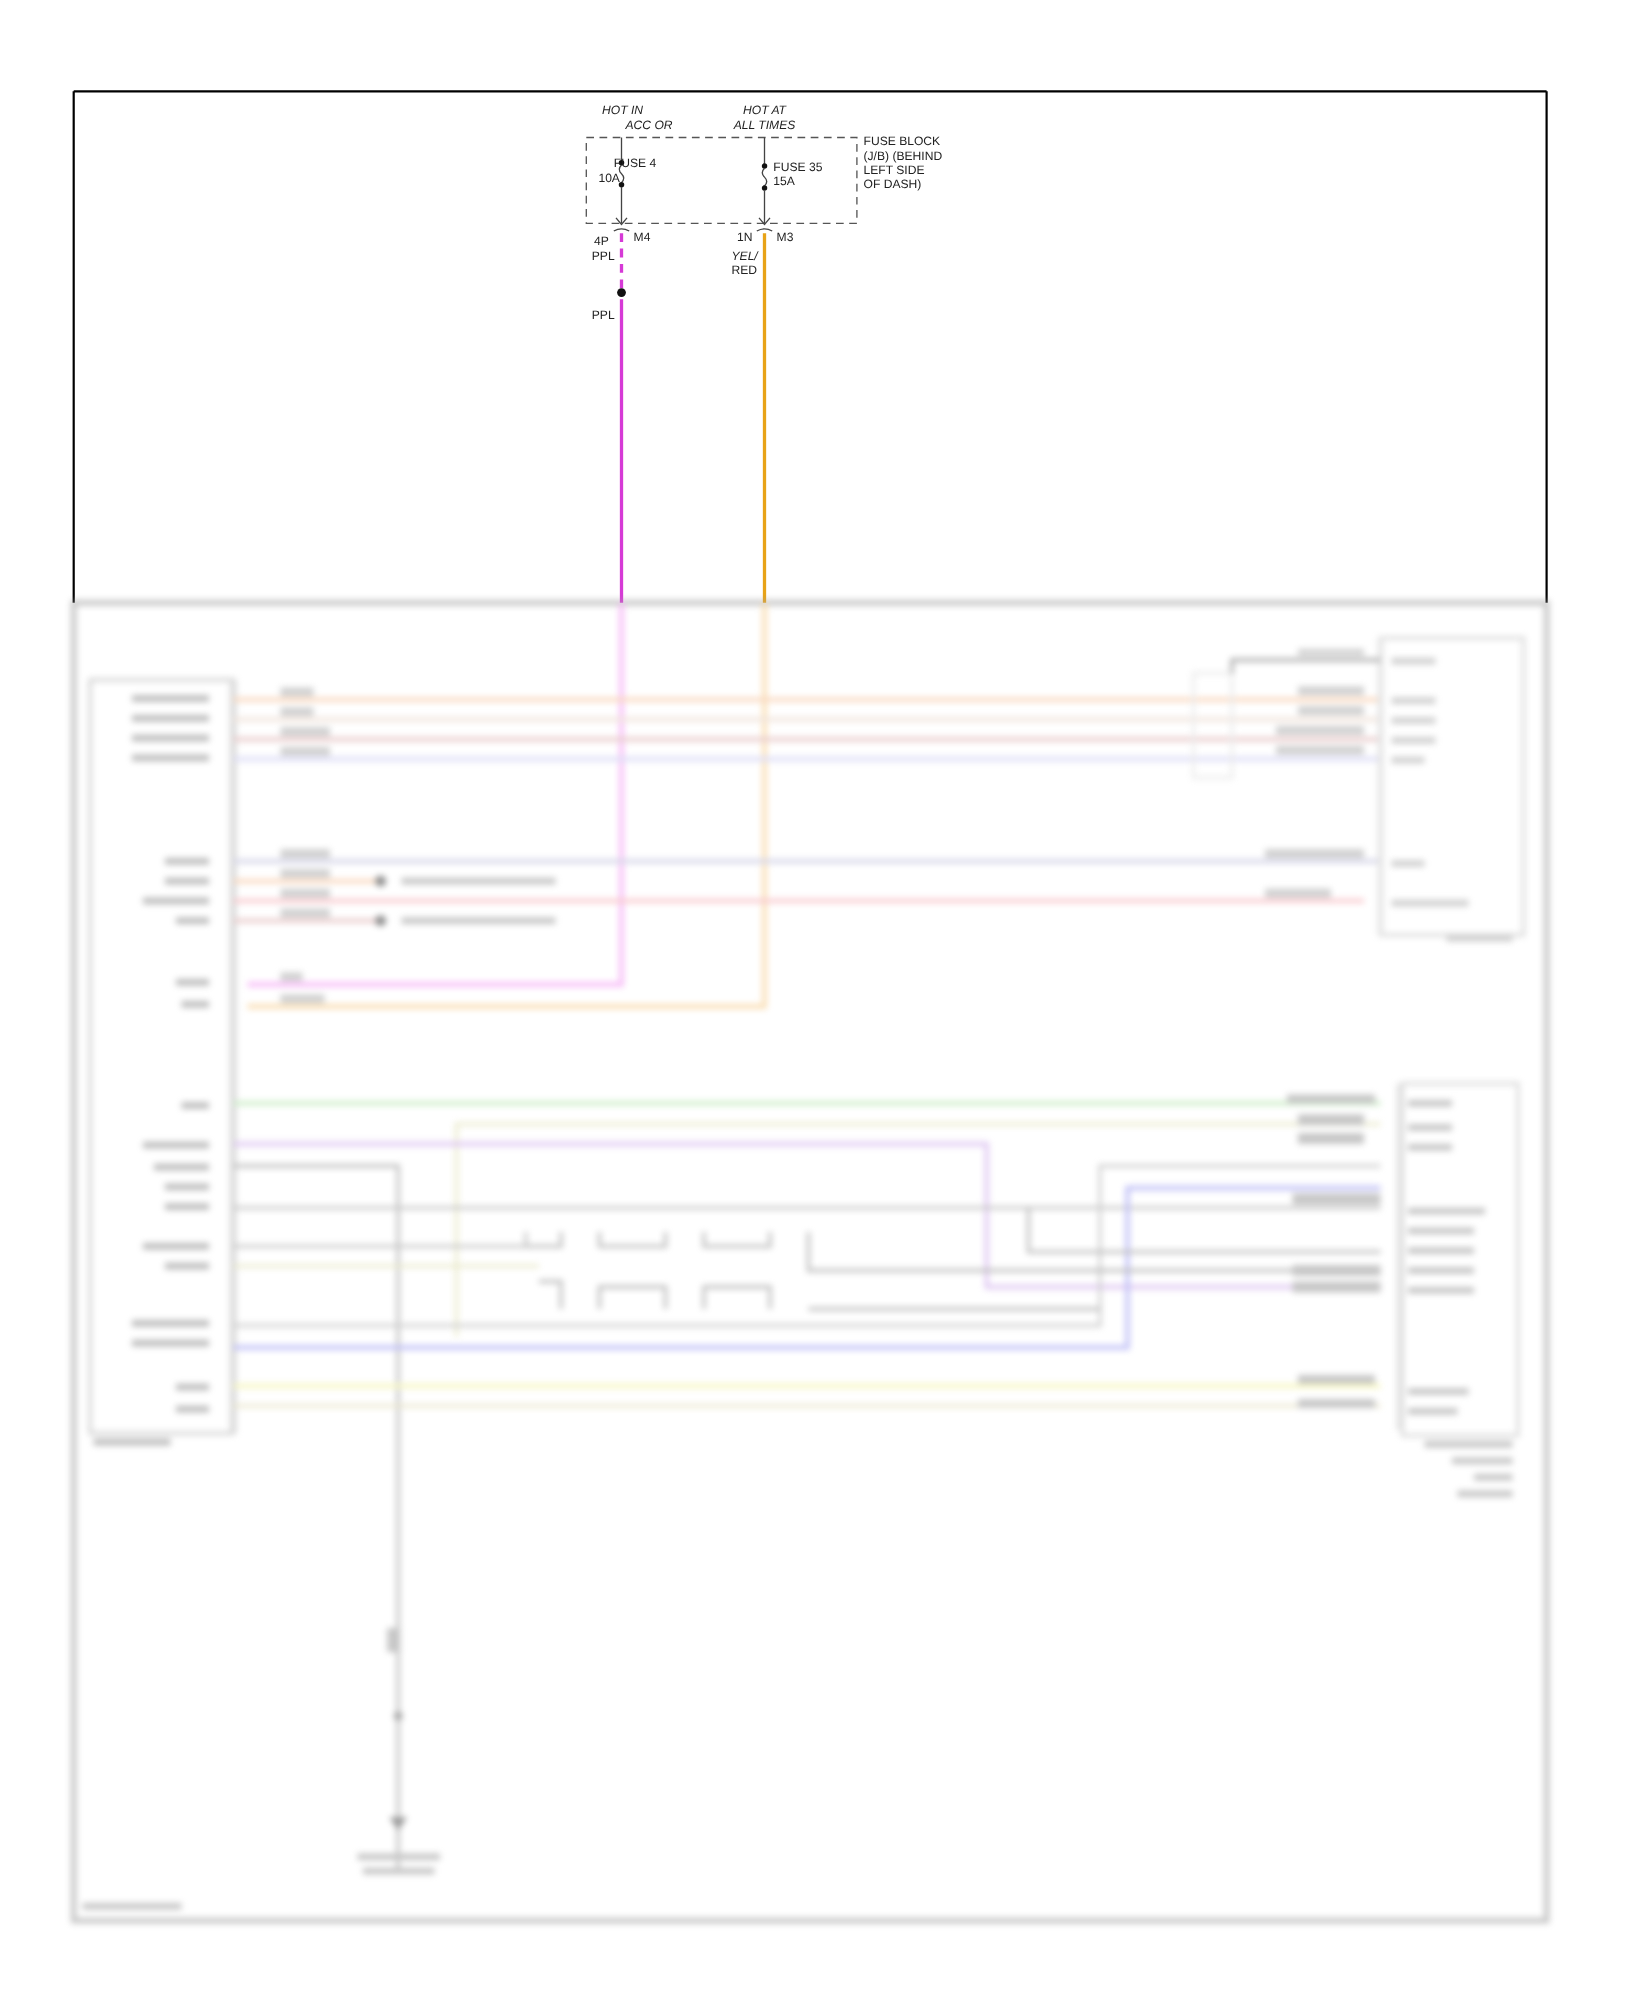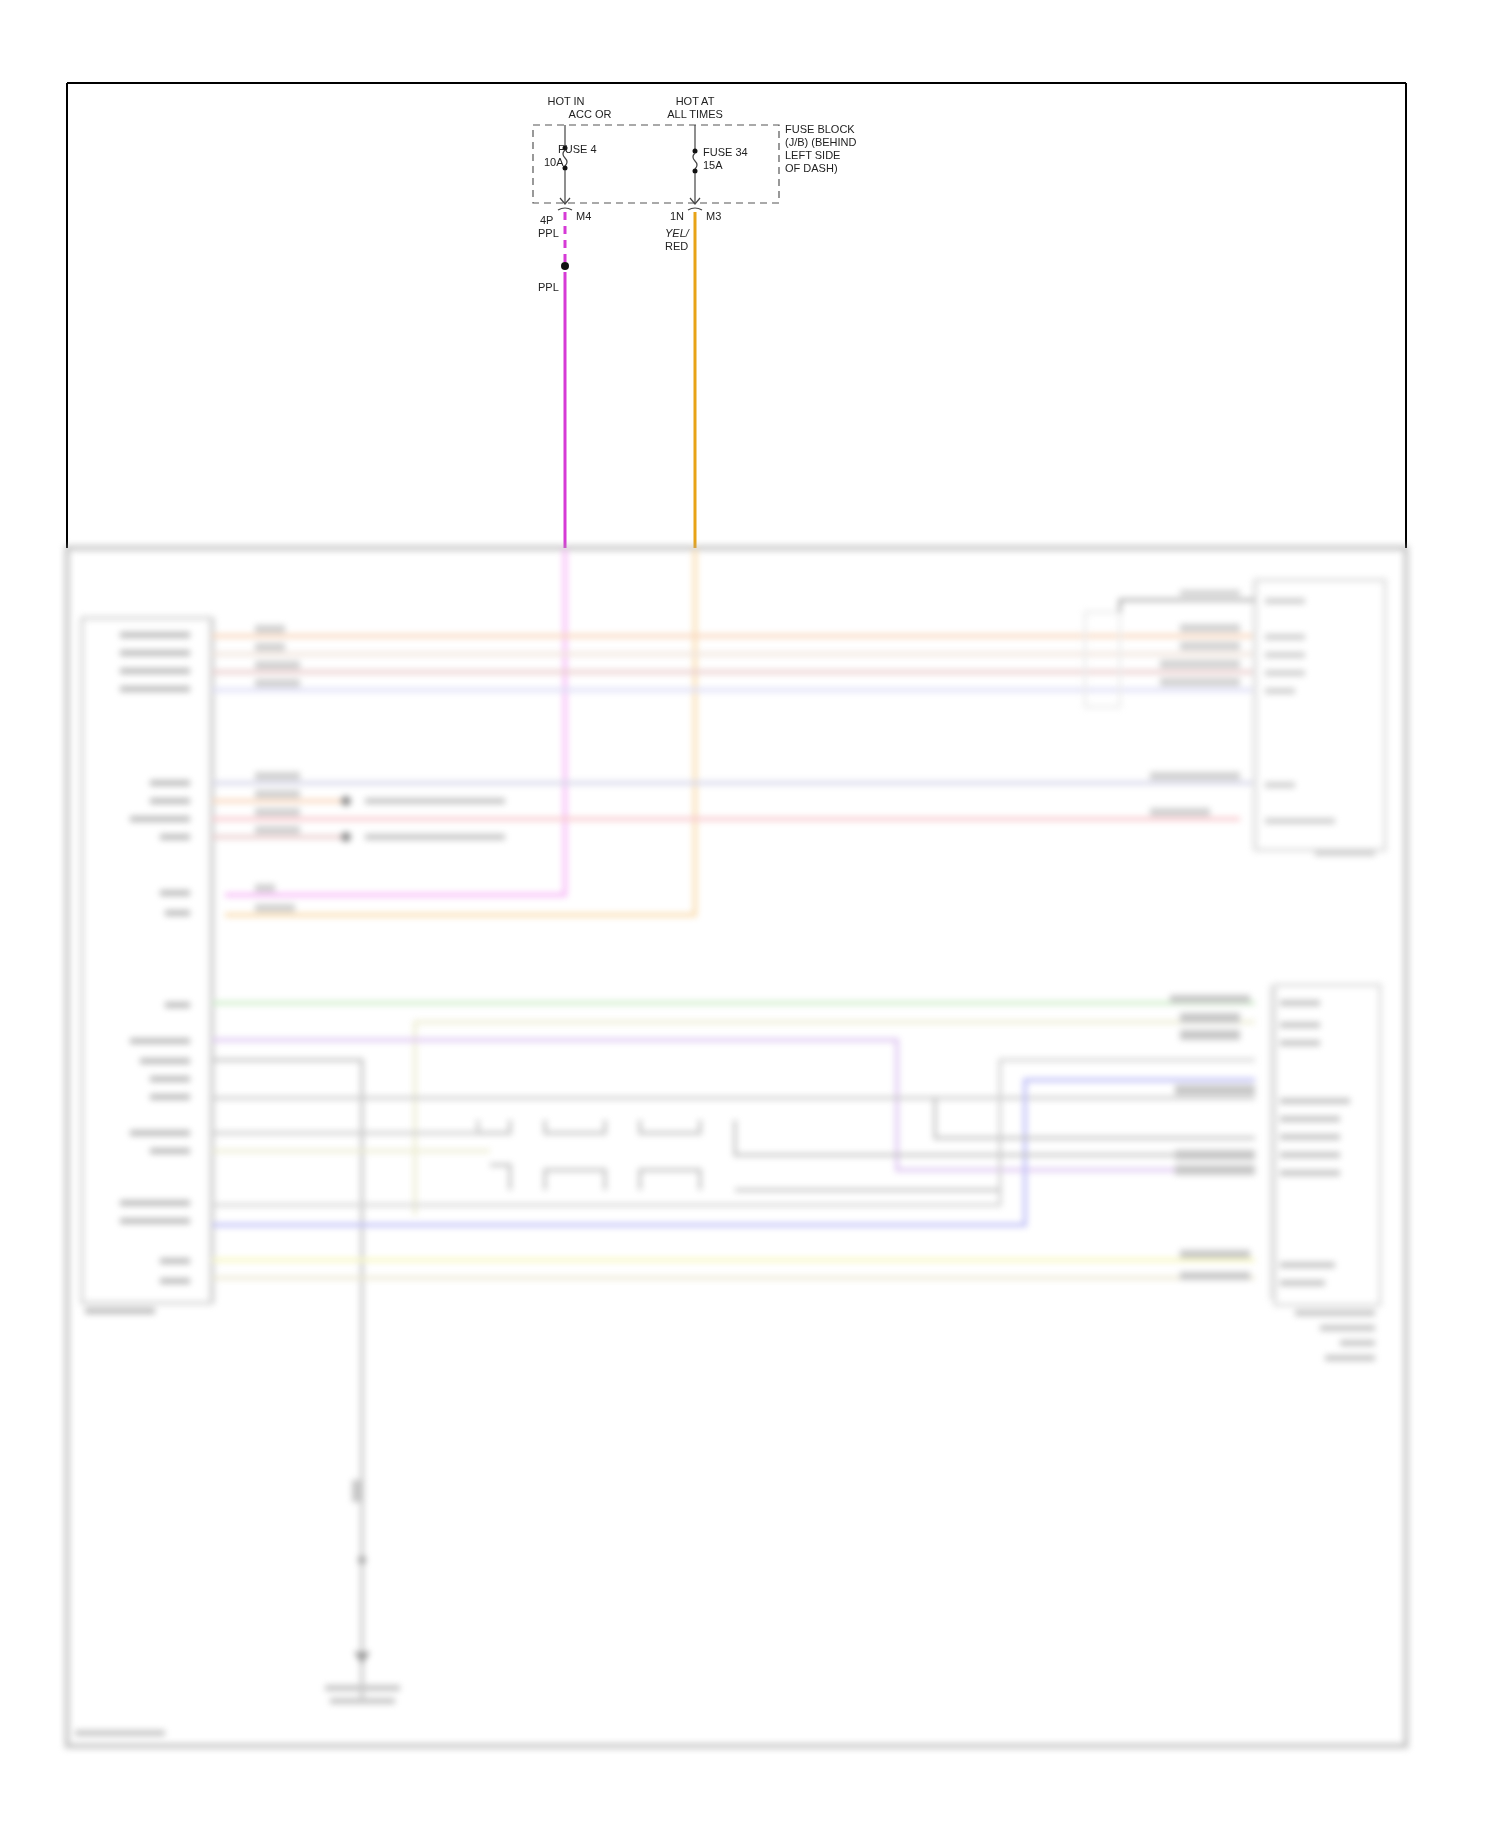--- a/index.html
+++ b/index.html
@@ -1,19 +1,19 @@
 <!DOCTYPE html>
 <html><head>
 <meta charset="utf-8">
 <style>
   html, body { margin:0; padding:0; background:#ffffff; }
   body { width:1500px; height:1828px; position:relative; overflow:hidden; font-family:"Liberation Sans", sans-serif; }
   #diagram { position:absolute; left:0; top:0; }
   .lbl { position:absolute; font-size:11px; color:#222; line-height:13px; white-space:nowrap; font-family:"Liberation Sans", sans-serif; }
-  .center { text-align:center; }
+  .center { text-align:center;font-style:italic; }
   .blur { filter: blur(3px); }
 </style>
 </head>
 <body>
 
 <svg id="diagram" width="1500" height="1828" viewBox="0 0 1500 1828" xmlns="http://www.w3.org/2000/svg">
 
   <g>
     <line x1="67" y1="83" x2="1406" y2="83" stroke="#000" stroke-width="2"></line>
     <line x1="67" y1="83" x2="67" y2="548" stroke="#000" stroke-width="2"></line>
@@ -193,21 +193,21 @@
   </g>
 </svg>
 
 <div class="lbl center" style="left:540px;top:95px;width:52px;">HOT IN</div>
 <div class="lbl center" style="left:540px;top:108px;width:52px;margin-left:24px;">ACC OR</div>
 <div class="lbl center" style="left:660px;top:95px;width:70px;">HOT AT</div>
 <div class="lbl center" style="left:660px;top:108px;width:70px;">ALL TIMES</div>
 
 <div class="lbl" style="left:558px;top:143px;text-align:right;">FUSE 4</div>
 <div class="lbl" style="left:544px;top:156px;">10A</div>
-<div class="lbl" style="left:703px;top:146px;">FUSE 34</div>
+<div class="lbl" style="left:703px;top:146px;">FUSE 35</div>
 <div class="lbl" style="left:703px;top:159px;">15A</div>
 
 <div class="lbl" style="left:785px;top:123px;">FUSE BLOCK</div>
 <div class="lbl" style="left:785px;top:136px;">(J/B) (BEHIND</div>
 <div class="lbl" style="left:785px;top:149px;">LEFT SIDE</div>
 <div class="lbl" style="left:785px;top:162px;">OF DASH)</div>
 
 <div class="lbl" style="left:540px;top:214px;">4P</div>
 <div class="lbl" style="left:576px;top:210px;">M4</div>
 <div class="lbl" style="left:538px;top:227px;">PPL</div>

